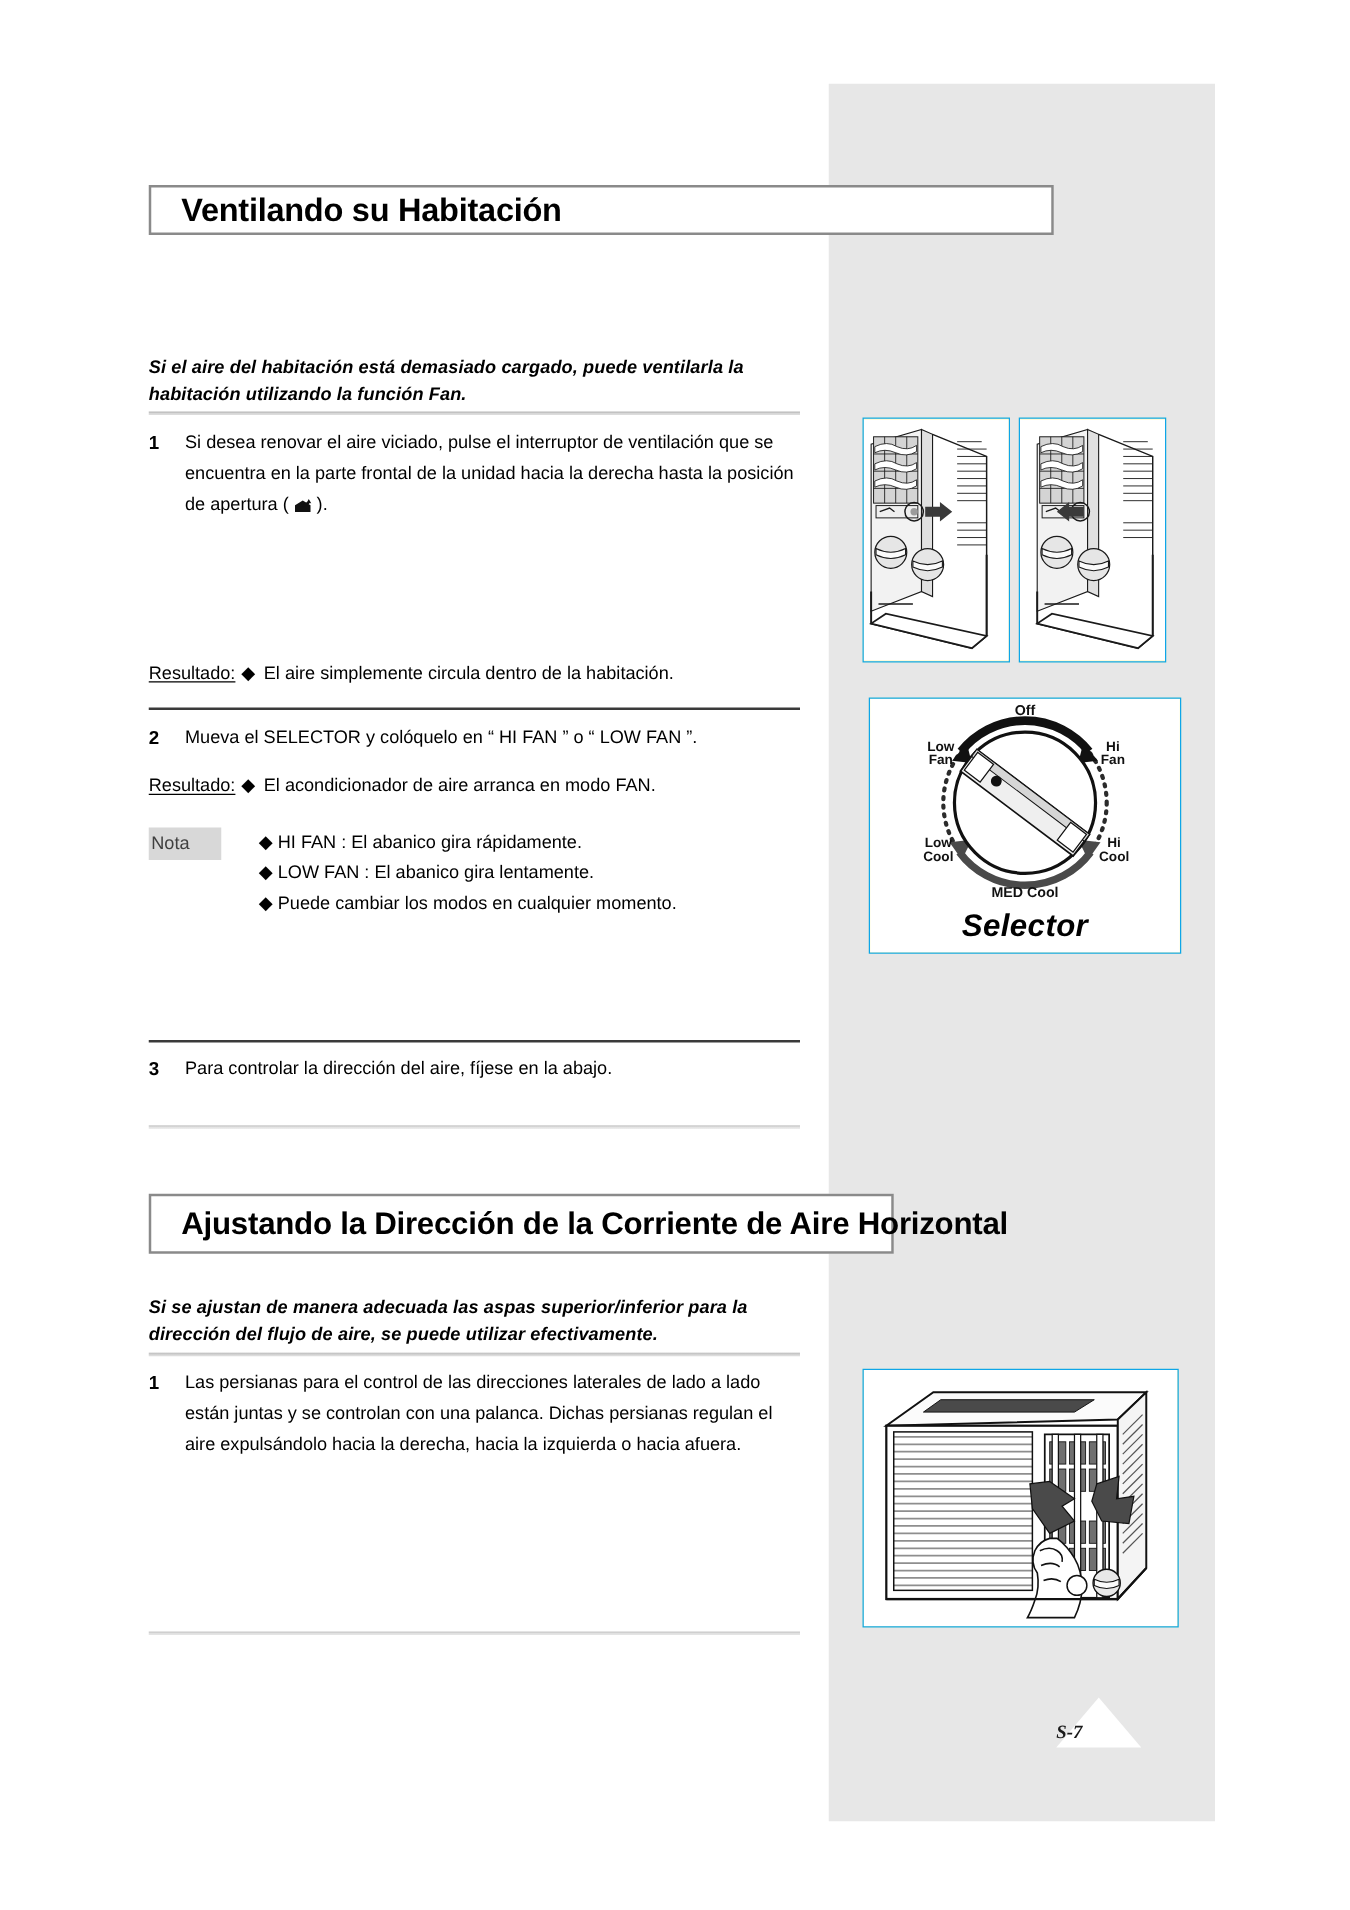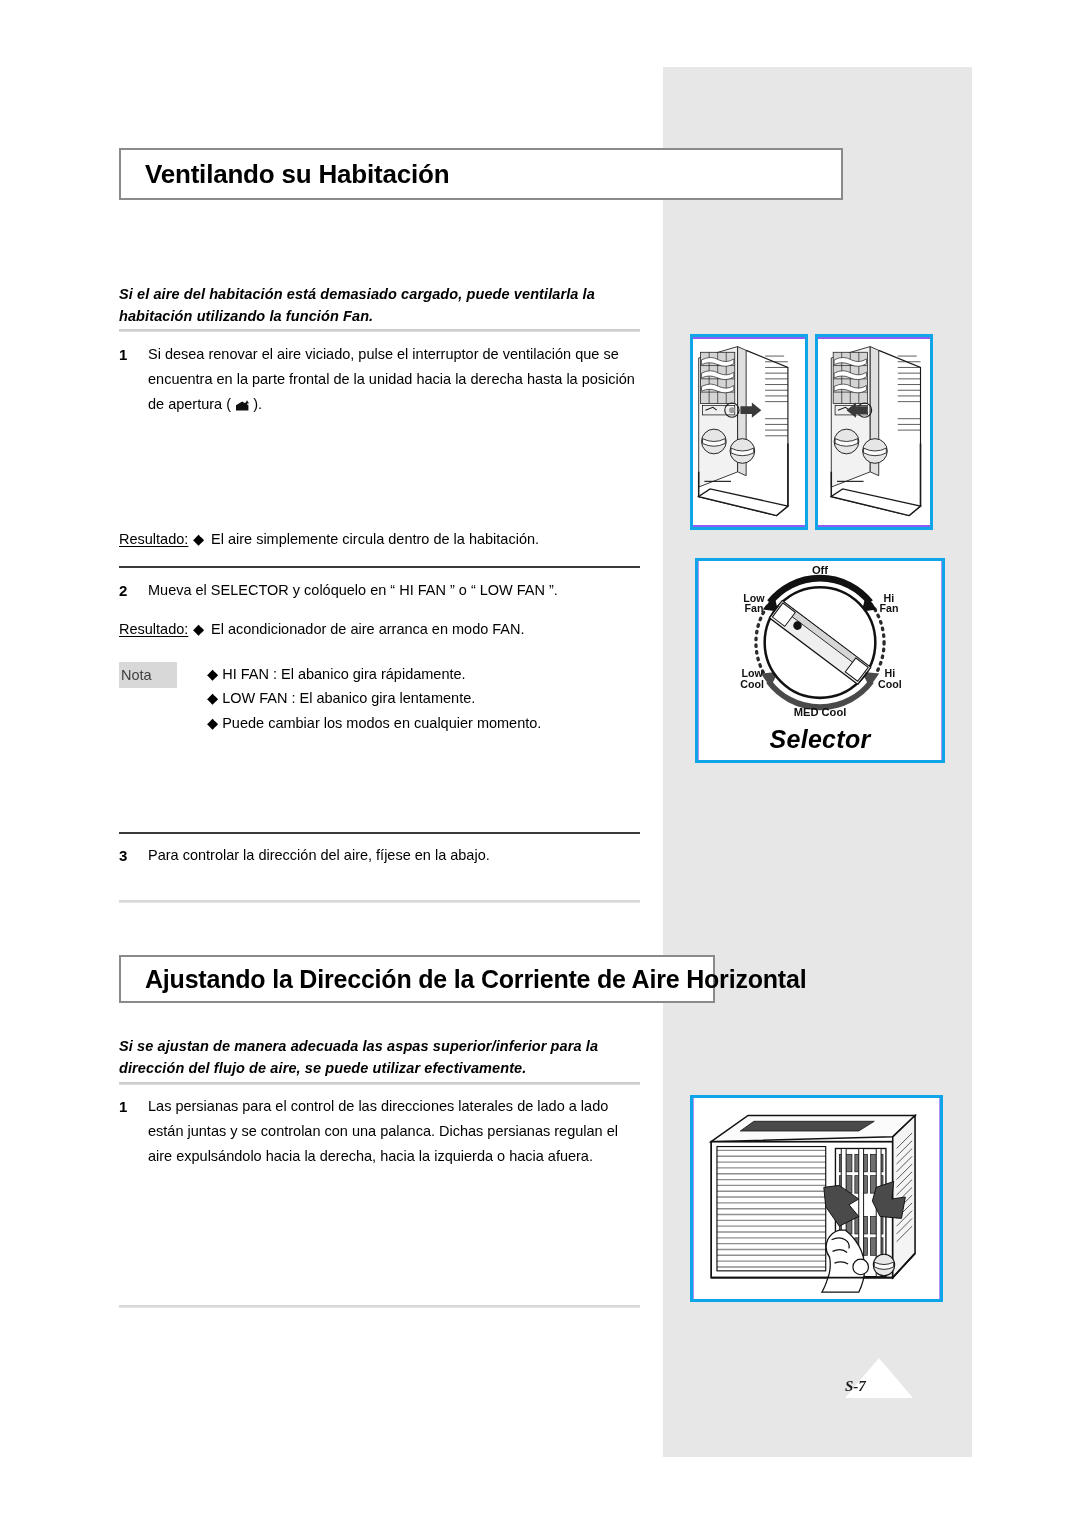--- a/index.html
+++ b/index.html
@@ -24,21 +24,21 @@
     position:absolute;
     background:#ffffff;
     border:2px solid #8a8a8a;
     box-sizing:border-box;
     display:flex;align-items:center;
   }
   .heading span{
     font-size:26px;font-weight:bold;letter-spacing:-0.2px;
     padding-left:24px;white-space:nowrap;
   }
-  #heading-1{left:119px;top:148px;width:724px;height:52px;}
+  #heading-1{left:119px;top:148px;width:724px;height:40px;}
   #heading-2{left:119px;top:955px;width:596px;height:48px;}
   #heading-2 span{font-size:25px;}
 
   
   .col{position:absolute;left:119px;width:525px;}
 
   .intro{
     font-size:14.5px;font-weight:bold;font-style:italic;
     line-height:1.55;letter-spacing:0.1px;
   }
@@ -71,21 +71,21 @@
     background:#d8d8d8;color:#404040;padding:1px 2px;width:54px;
     text-align:left;
   }
   .note .items{position:absolute;left:88px;top:0;white-space:nowrap;}
   .note .items div{white-space:nowrap;}
 
   .glyph{font-size:13px;vertical-align:-1px;}
 
   
   .fig{
-    position:absolute;background:#8b5cf6;border:3px solid #0ea5e9;
+    position:absolute;background:#fef9c3;border:1px solid #0ea5e9;
     box-sizing:border-box;overflow:hidden;
   }
   #fig-vent-open{left:690px;top:334px;width:118px;height:196px;}
   #fig-vent-close{left:815px;top:334px;width:118px;height:196px;}
   #fig-selector{left:695px;top:558px;width:250px;height:205px;}
   #fig-louver{left:690px;top:1095px;width:253px;height:207px;}
 
   .fig svg{display:block;width:100%;height:100%;}
 
   

